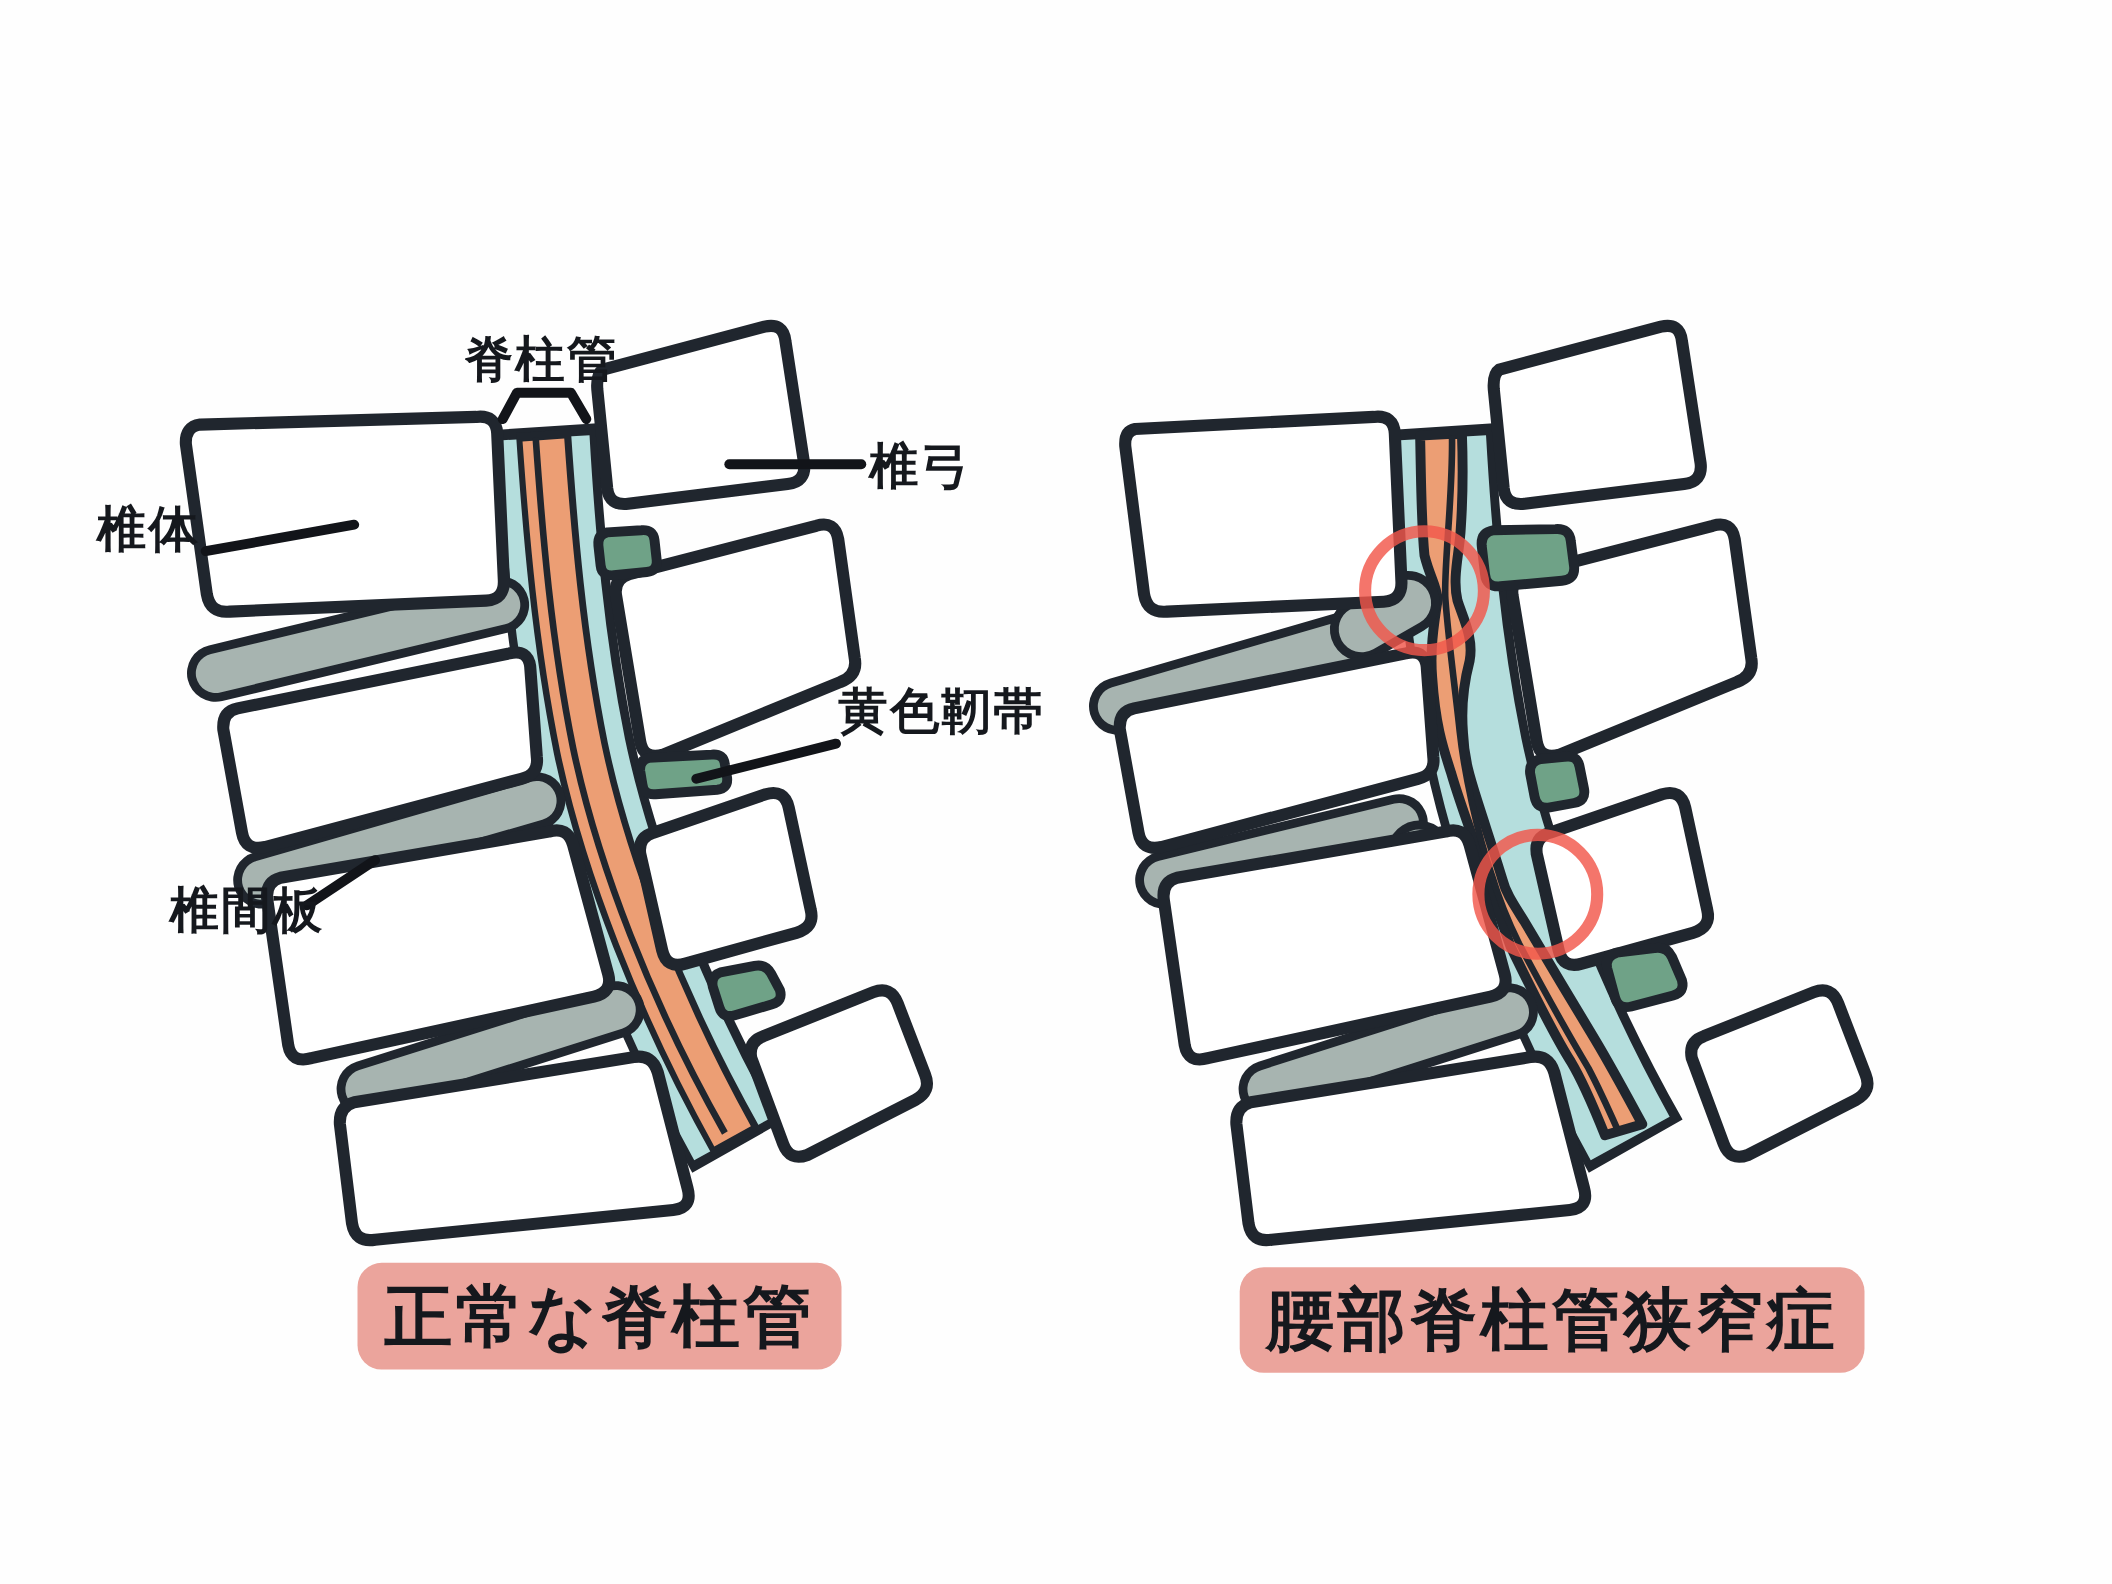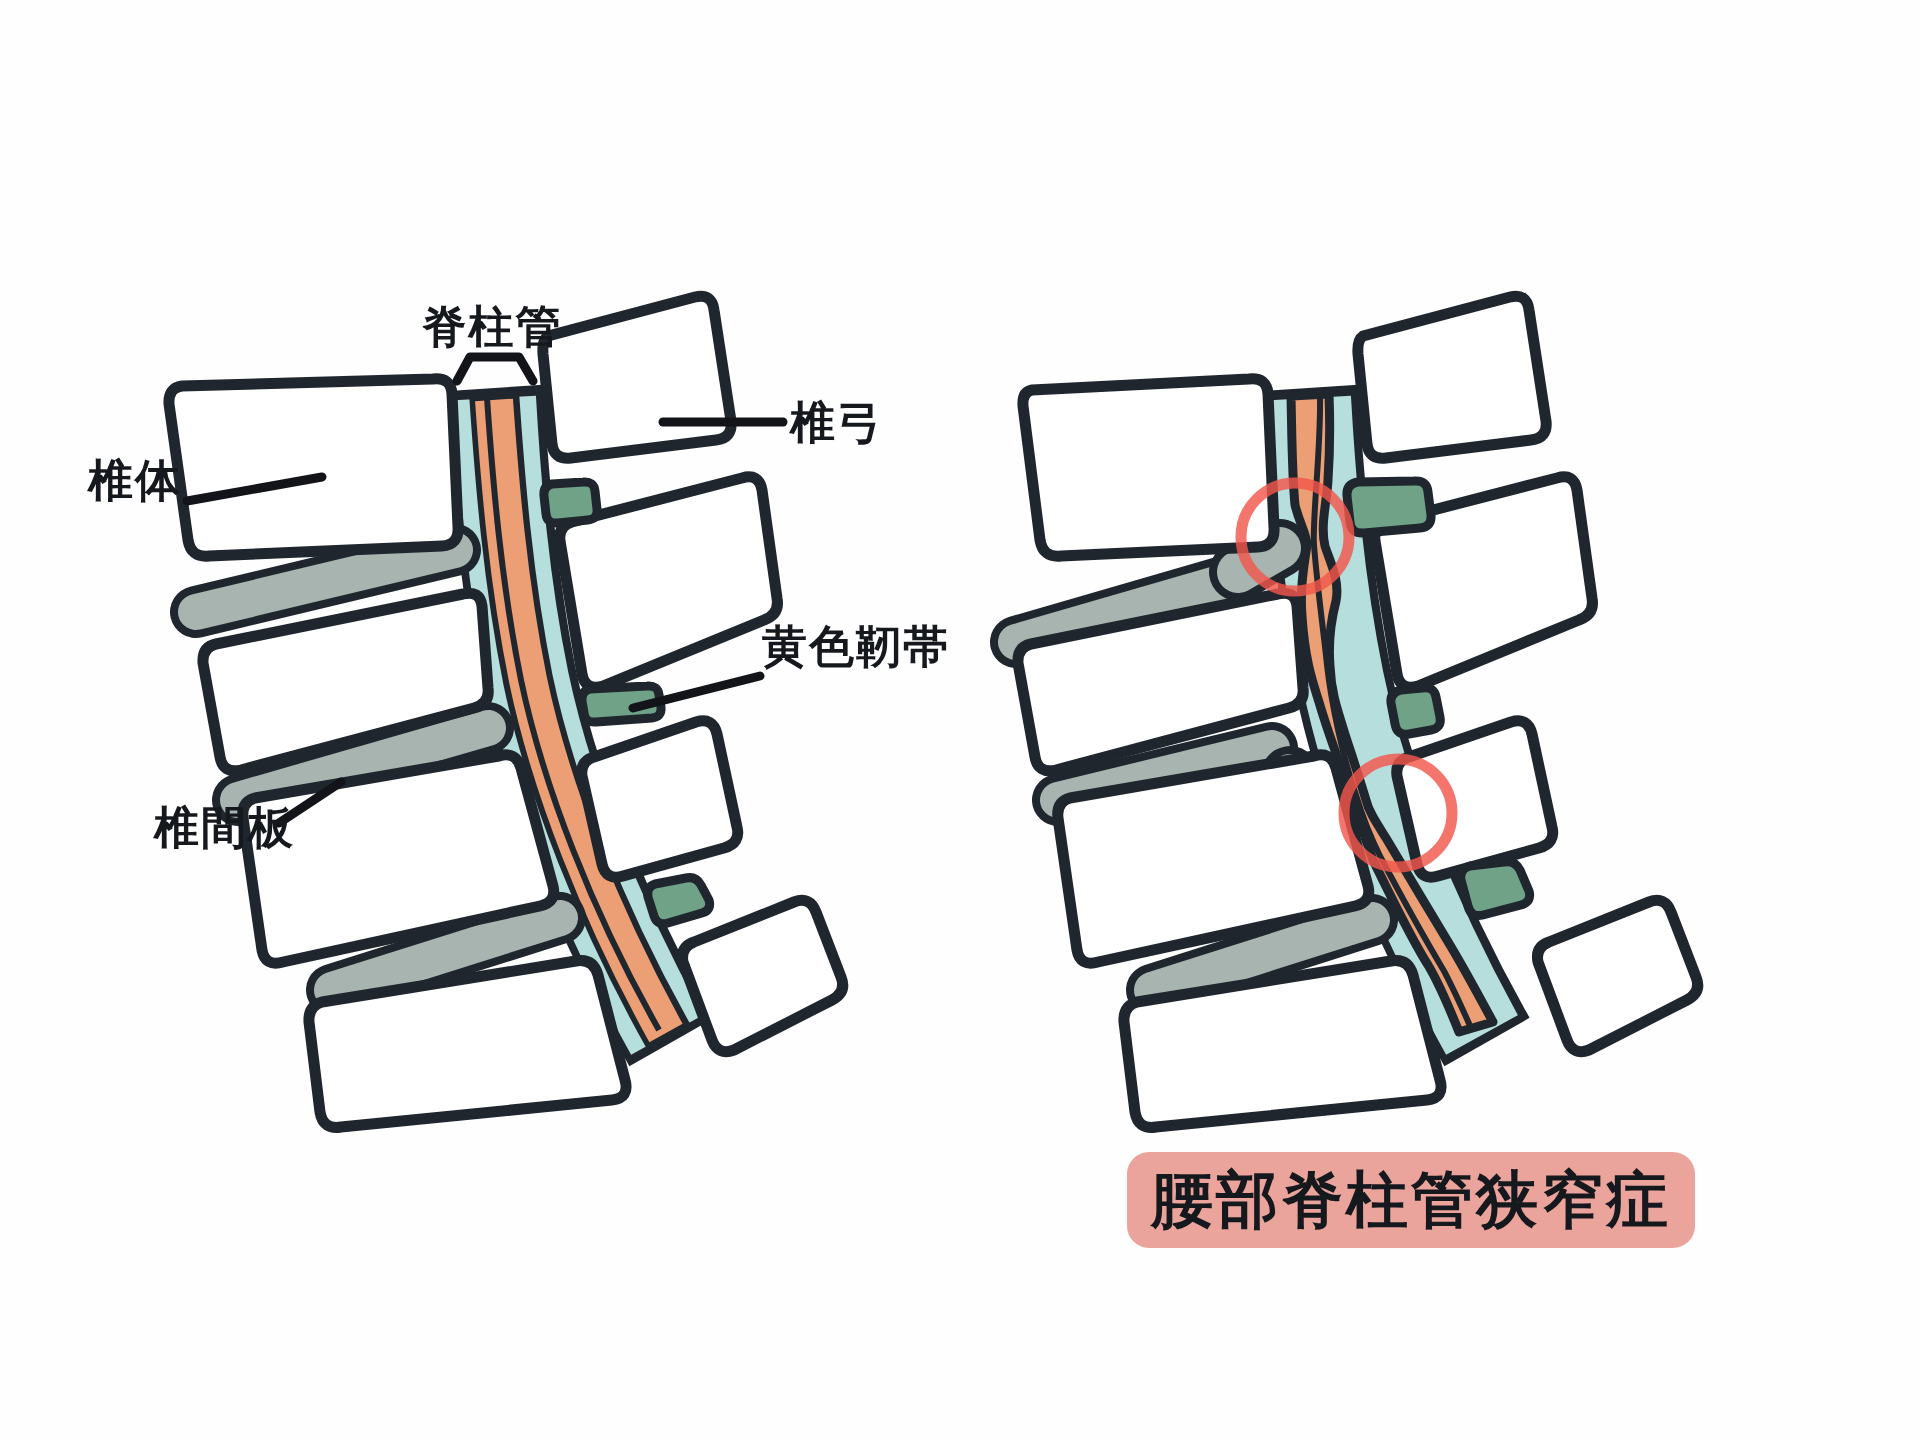--- a/index.html
+++ b/index.html
@@ -28,21 +28,21 @@
 
   .anno{position:absolute;color:var(--text);font-size:45px;font-weight:600;
         letter-spacing:2px;white-space:nowrap;line-height:1;}
   .title-box{position:absolute;background:var(--box);border-radius:22px;
         display:flex;align-items:center;justify-content:center;
         color:var(--text);font-size:62px;font-weight:bold;letter-spacing:3px;white-space:nowrap;}
   .tb-left{left:325px;top:1148px;width:440px;height:97px;}
   .tb-right{left:1127px;top:1152px;width:568px;height:96px;font-family:Liberation Serif, serif;}
   .lbl-canal{left:372px;top:304px;width:240px;text-align:center;}
   .lbl-body{left:88px;top:458px;}
-  .lbl-arch{left:790px;top:401px;font-family:Liberation Serif, serif;}
+  .lbl-arch{left:790px;top:401px;}
   .lbl-flavum{left:762px;top:624px;}
   .lbl-disc{left:154px;top:805px;}
 </style>
 </head>
 <body>
 
 <div class="canvas">
 
   <svg width="1920" height="1440" viewBox="0 0 1920 1440">
 
@@ -160,14 +160,15 @@
       <path class="leader" d="M 279 823 L 341 782"></path>
     </g>
   </svg>
 
   <div class="anno lbl-canal">脊柱管</div>
   <div class="anno lbl-body">椎体</div>
   <div class="anno lbl-arch">椎弓</div>
   <div class="anno lbl-flavum">黄色靭帯</div>
   <div class="anno lbl-disc">椎間板</div>
 
+  <div class="title-box tb-left">正常な脊柱管</div>
   <div class="title-box tb-right">腰部脊柱管狭窄症</div>
 </div>
 
 </body></html>

